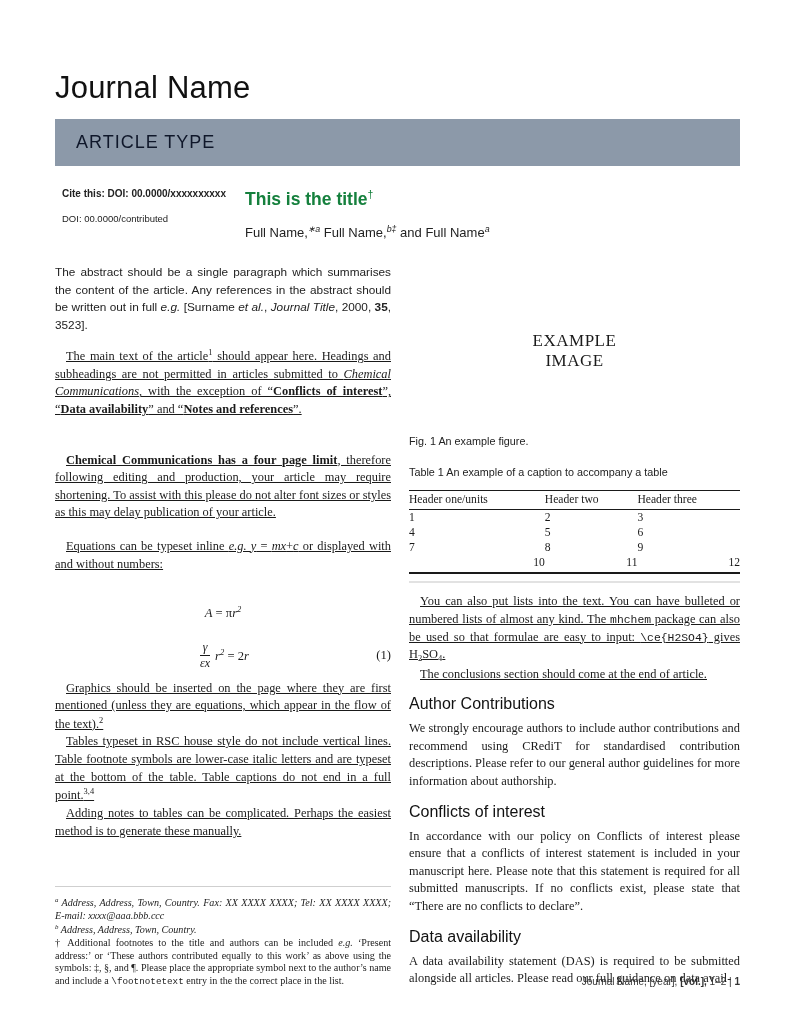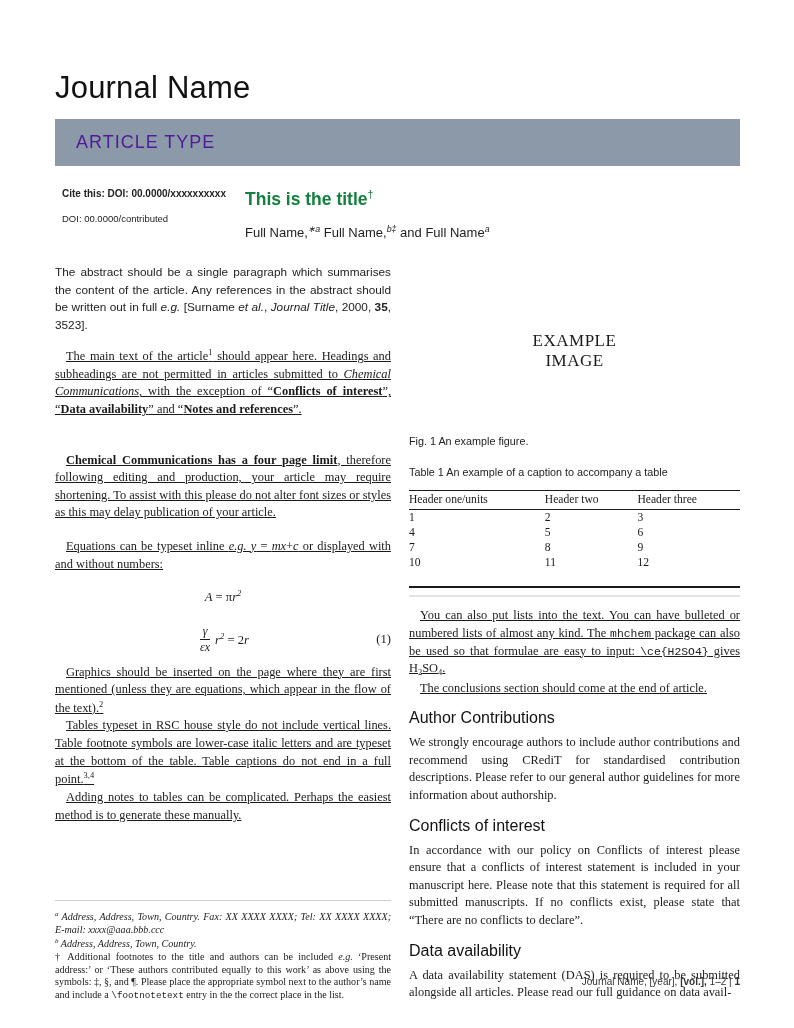--- a/index.html
+++ b/index.html
@@ -14,21 +14,21 @@
     margin:70px 54px 0 55px;
     font-family:"Liberation Sans", sans-serif;
     font-size:31px; font-weight:400; color:#111; letter-spacing:0.2px;
   }
   .banner {
     margin:13px 54px 0 55px; height:47px;
     display:flex; align-items:center; padding-left:21px;
   }
   .banner-label {
     font-family:"Liberation Sans", sans-serif;
-    font-size:18px; color:#4c1d95; letter-spacing:1px; font-weight:400;
+    font-size:18px; color:#0f172a; letter-spacing:1px; font-weight:400;
   }
   
   .header-grid { display:flex; margin:22px 54px 0 55px; }
   .header-left { width:190px; flex:none; padding-left:7px;
     font-family:"Liberation Sans", sans-serif; color:#222; }
   .cite-this { font-size:10px; font-weight:700; }
   .dates { margin-top:38px; font-size:9.5px; line-height:1.35; }
   .doi-line { margin-top:14px; font-size:9.5px; }
   .header-right { flex:1; }
   .article-title {
@@ -46,21 +46,21 @@
   .col-right { width:331px; flex:none; }
   p.body { font-size:12.4px; line-height:1.42; text-align:justify; }
   p.indent { text-indent:11px;text-decoration:underline; }
   .abstract {
     font-family:"Liberation Sans", sans-serif;
     font-size:11.8px; line-height:1.48; text-align:justify;
     margin-bottom:13px; color:#222;
   }
   .p-main   { margin-bottom:33px; }
   .p-limit  { margin-bottom:16px; }
-  .p-equations { margin-bottom:0; }
+  .p-equations { margin-bottom:16px; }
   sup { font-size:0.68em; }
   sub { font-size:0.68em; }
   .seg-b { font-weight:700; }
   .seg-i { font-style:italic; }
   .seg-sup-i { font-style:italic; }
   .seg-mono { font-family:"Liberation Mono","DejaVu Sans Mono",monospace; font-size:0.92em; }
   
   .eq1 { text-align:center; font-size:12.6px; margin:15px 0 9px; }
   .eq2 { display:grid; grid-template-columns:1fr auto 1fr; align-items:center;
          font-size:12.6px; margin:11px 0 10px; }
@@ -88,21 +88,21 @@
   .table-caption { margin-bottom:11px; }
   table.data-table {
     width:100%; border-collapse:collapse;
     font-size:11.6px; border-top:1.5px solid #1a1a1a;
   }
   table.data-table th {
     text-align:left; font-weight:400; padding:2px 0 3px;
     border-bottom:1.5px solid #1a1a1a;
   }
   table.data-table td { padding:1px 0; }
-  table.data-table tbody tr:last-child td { border-bottom:2.5px solid #1a1a1a; padding-bottom:17px; }
+  table.data-table tbody tr:last-child td { border-bottom:2.5px solid #1a1a1a; padding-bottom:3px;text-align:right; }
   .table-after-rule { border-top:2px solid #e2e2e2; margin:7px 0 10px; }
   .section-heading {
     font-family:"Liberation Sans", sans-serif;
     font-size:16px; font-weight:400; color:#111; margin:11px 0 7px;
   }
   .col-right p.body + .section-heading { margin-top:12px; }
   
   .footer {
     position:absolute; top:976px; right:54px;
     font-family:"Liberation Sans", sans-serif; font-size:10px; color:#333;

